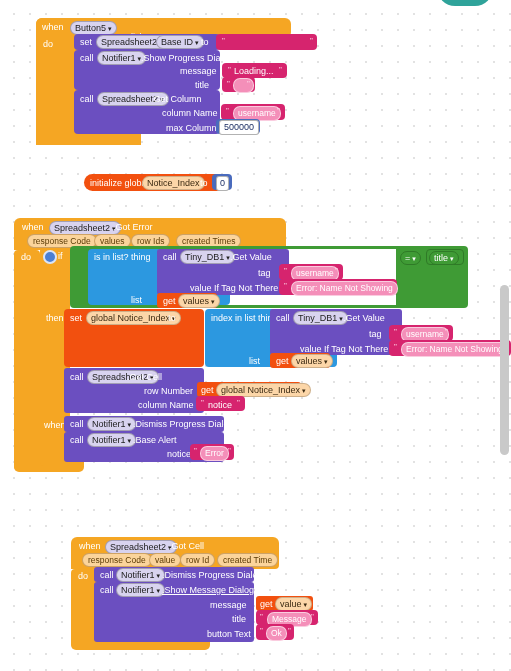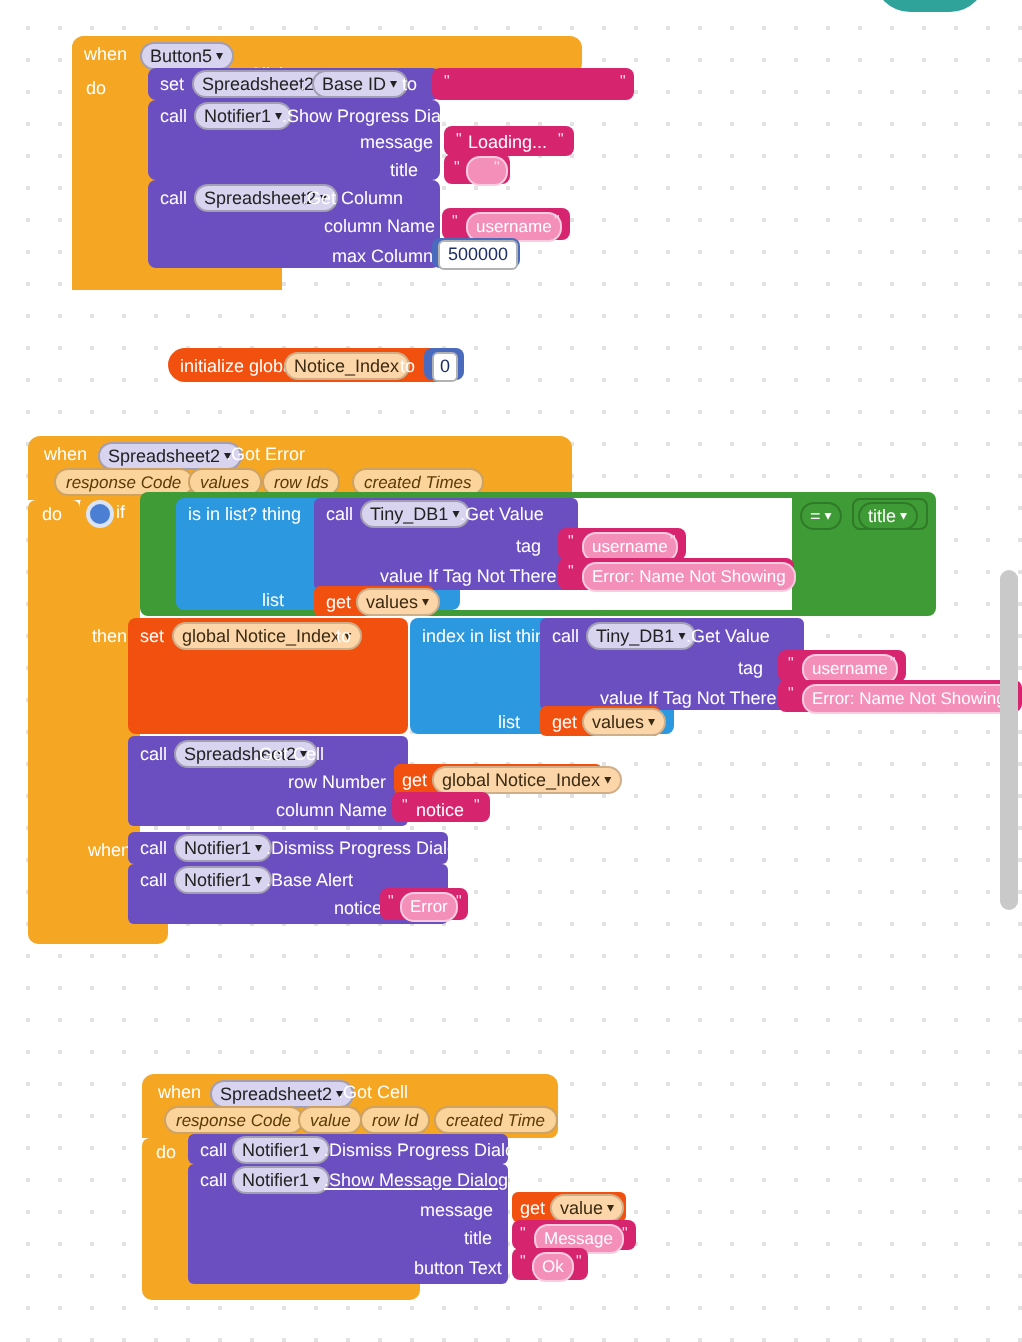--- a/index.html
+++ b/index.html
@@ -69,21 +69,20 @@
     position: absolute;
     box-sizing: border-box;
     background: #fbd49b;
     border: 1px solid rgba(120,70,0,0.35);
     border-radius: 8px;
     font-size: 8.5px; line-height: 12px; height: 14px;
     padding: 0 5px;
     color: #5a3a05;
     white-space: nowrap;
     font-family: "Liberation Sans", sans-serif;
-    font-style: italic;
   }
   .qt { color:#ffd9e9; font-size:8px; }
   .strpill {
     position:absolute;
     background:#f48fb9;
     border:1px solid rgba(255,255,255,0.55);
     border-radius:7px;
     color:#ffffff;
     font-size:8.5px; line-height:12px; height:13px;
     padding:0 4px;

